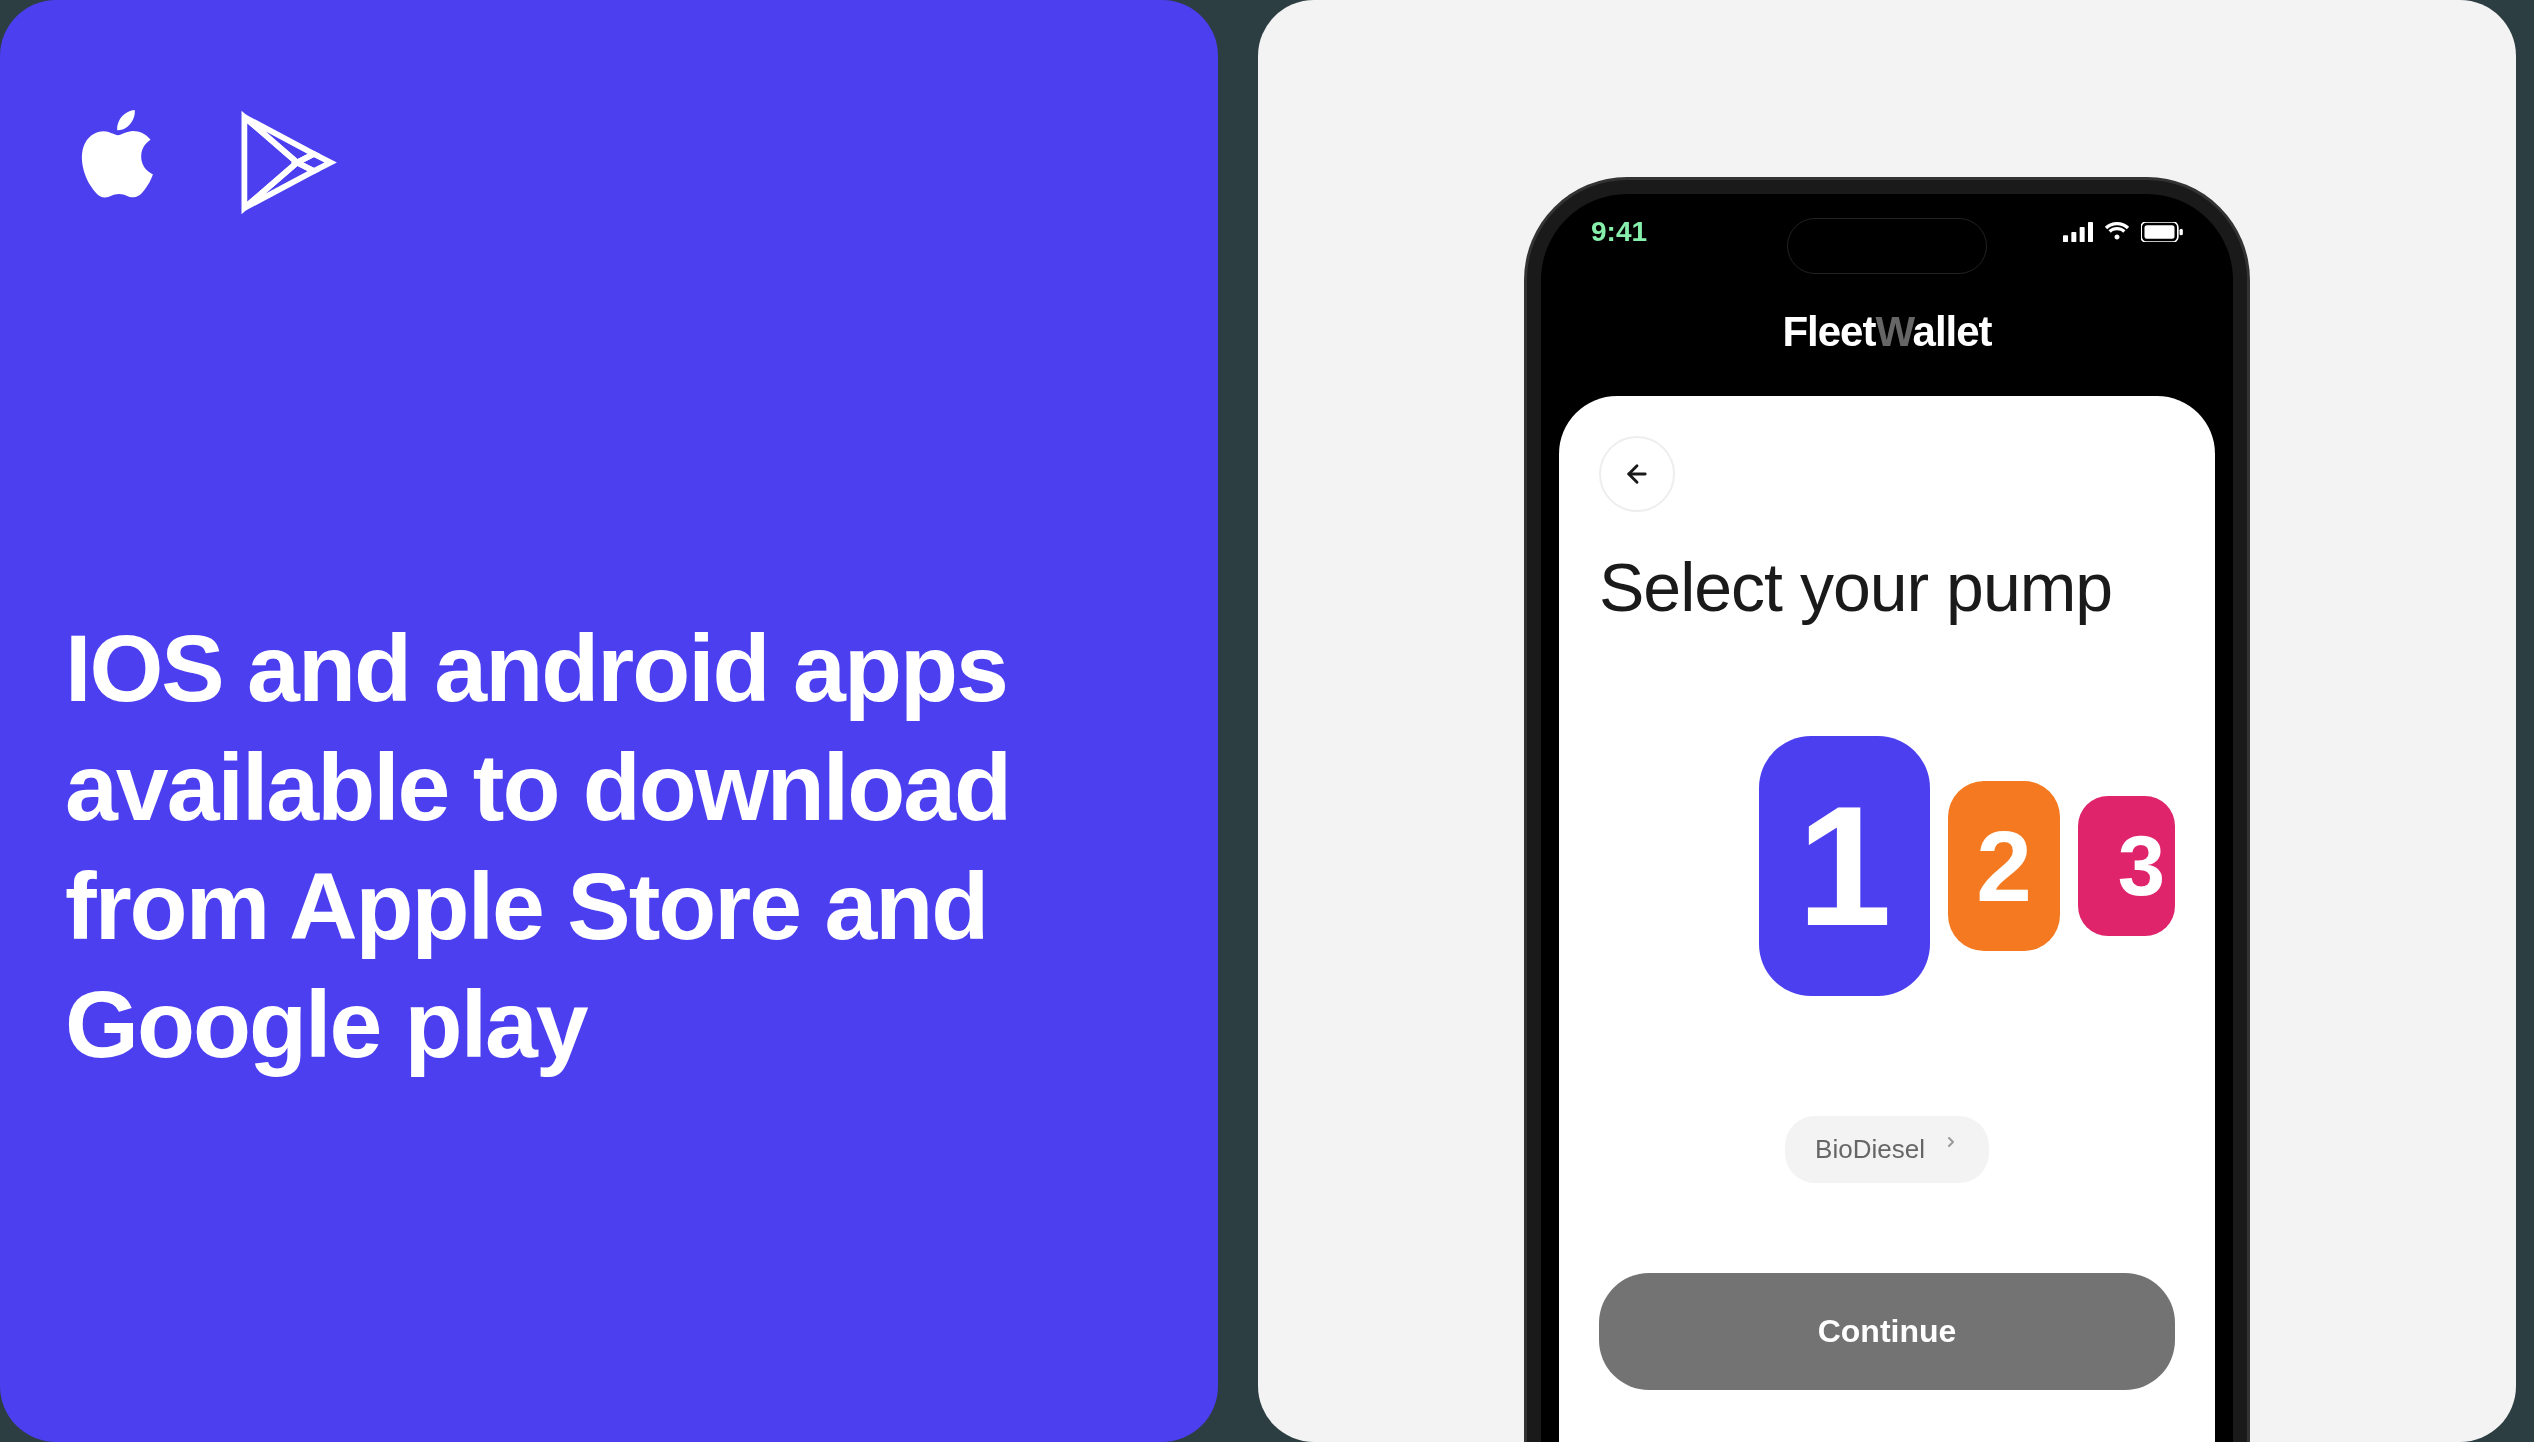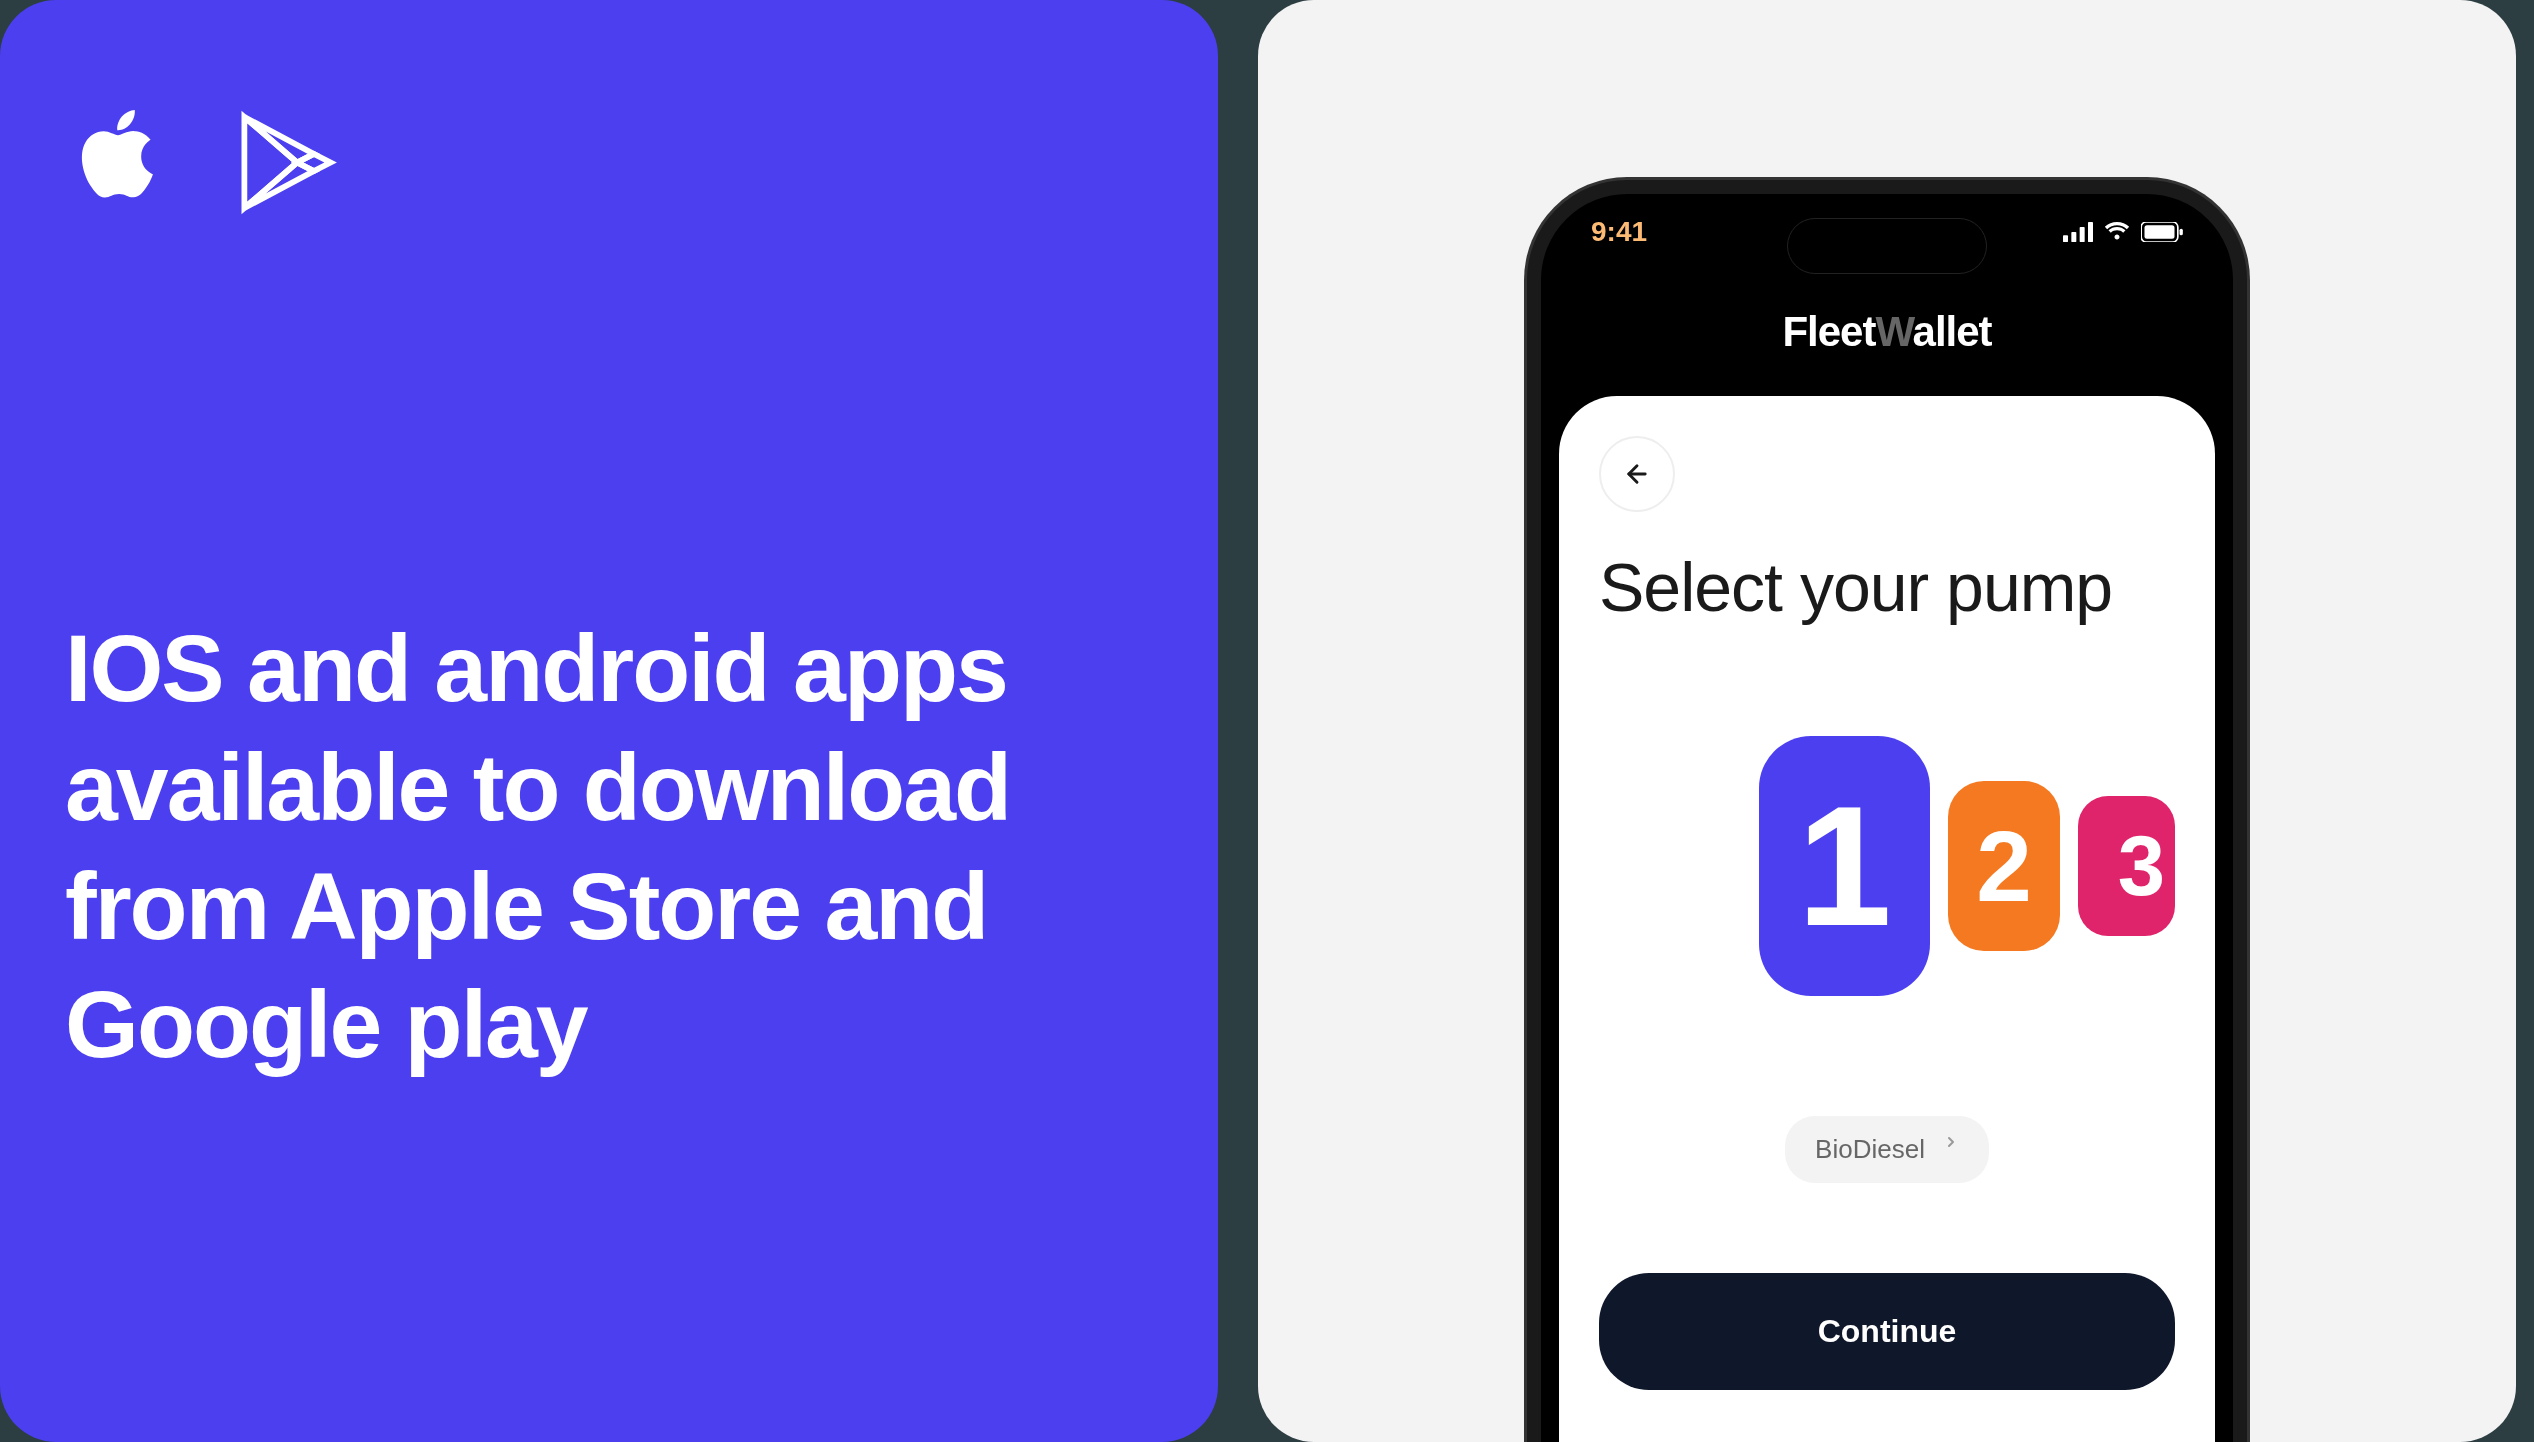--- a/index.html
+++ b/index.html
@@ -73,21 +73,21 @@
       position: relative;
       overflow: hidden;
       box-shadow: 0 0 0 3px #333;
     }
     
     .status-bar {
       display: flex;
       justify-content: space-between;
       align-items: center;
       padding: 22px 50px 10px;
-      color: #fdba74;
+      color: #86efac;
       font-size: 28px;
       font-weight: 600;
     }
     
     .dynamic-island {
       position: absolute;
       top: 24px;
       left: 50%;
       transform: translateX(-50%);
       width: 200px;
@@ -216,21 +216,21 @@
       font-size: 26px;
       font-weight: 500;
     }
     
     .chevron-right {
       color: #999;
     }
     
     .continue-button {
       width: 100%;
-      background: #0f172a;
+      background: #737373;
       color: white;
       border: none;
       border-radius: 50px;
       padding: 40px;
       font-size: 32px;
       font-weight: 600;
       cursor: pointer;
     }
   </style>
 </head>

